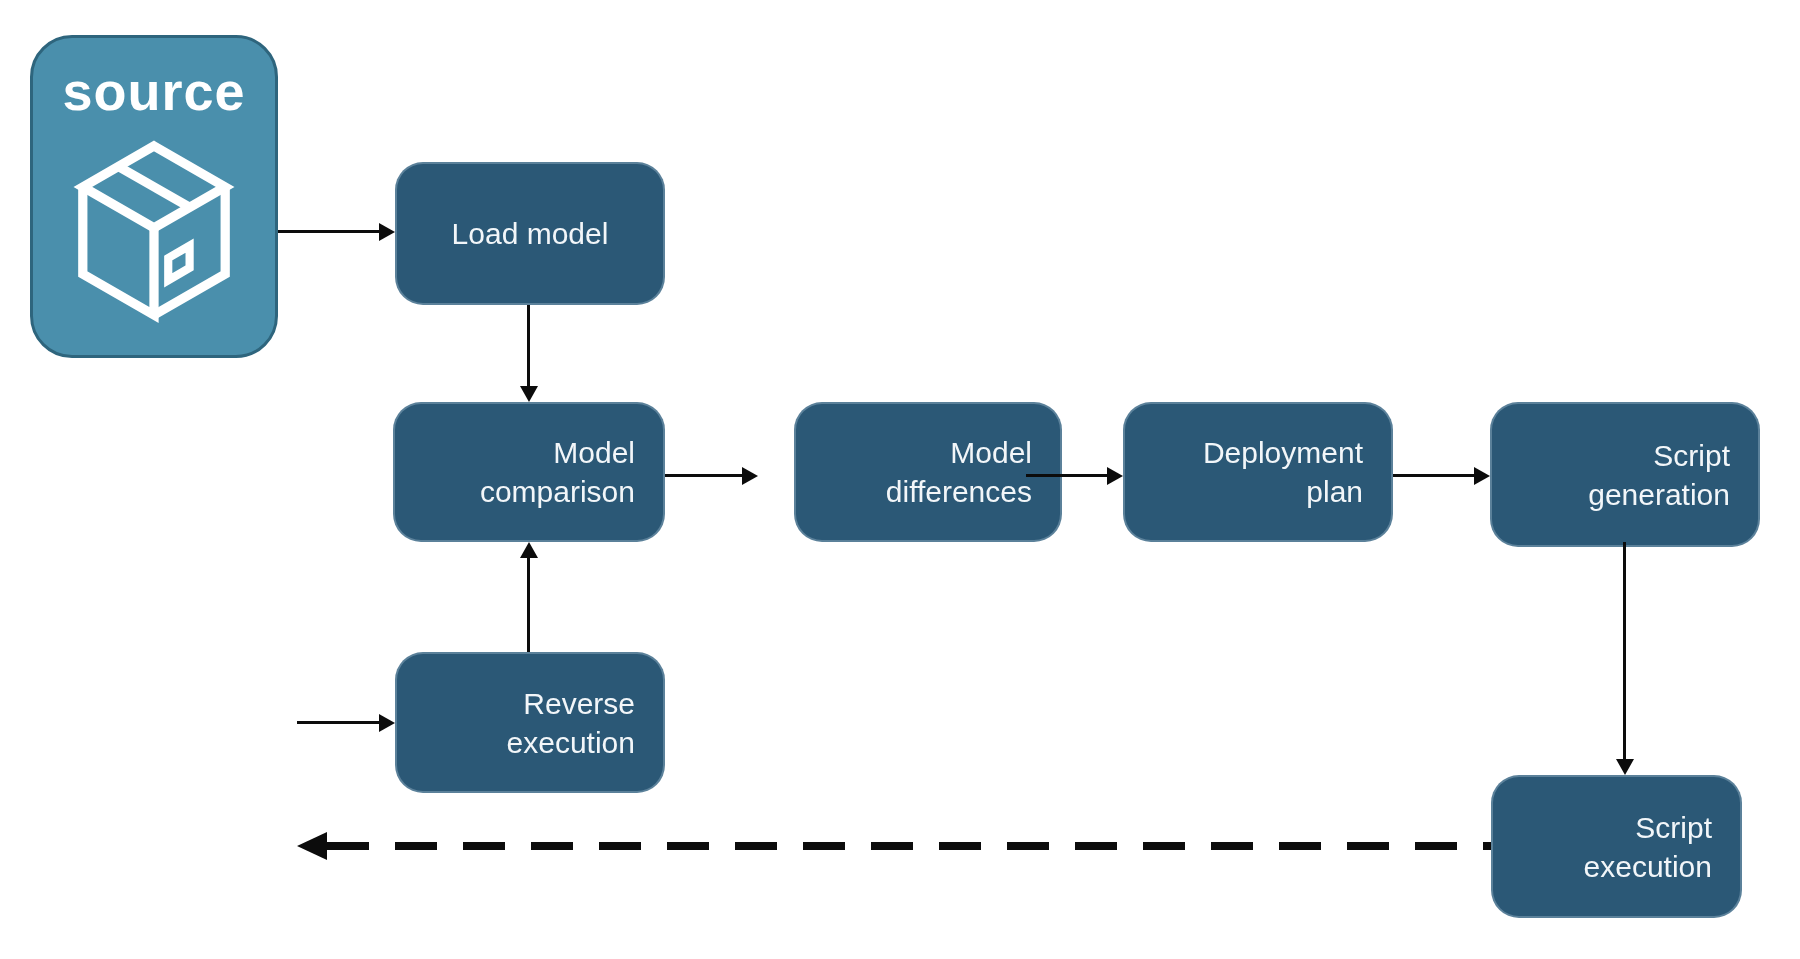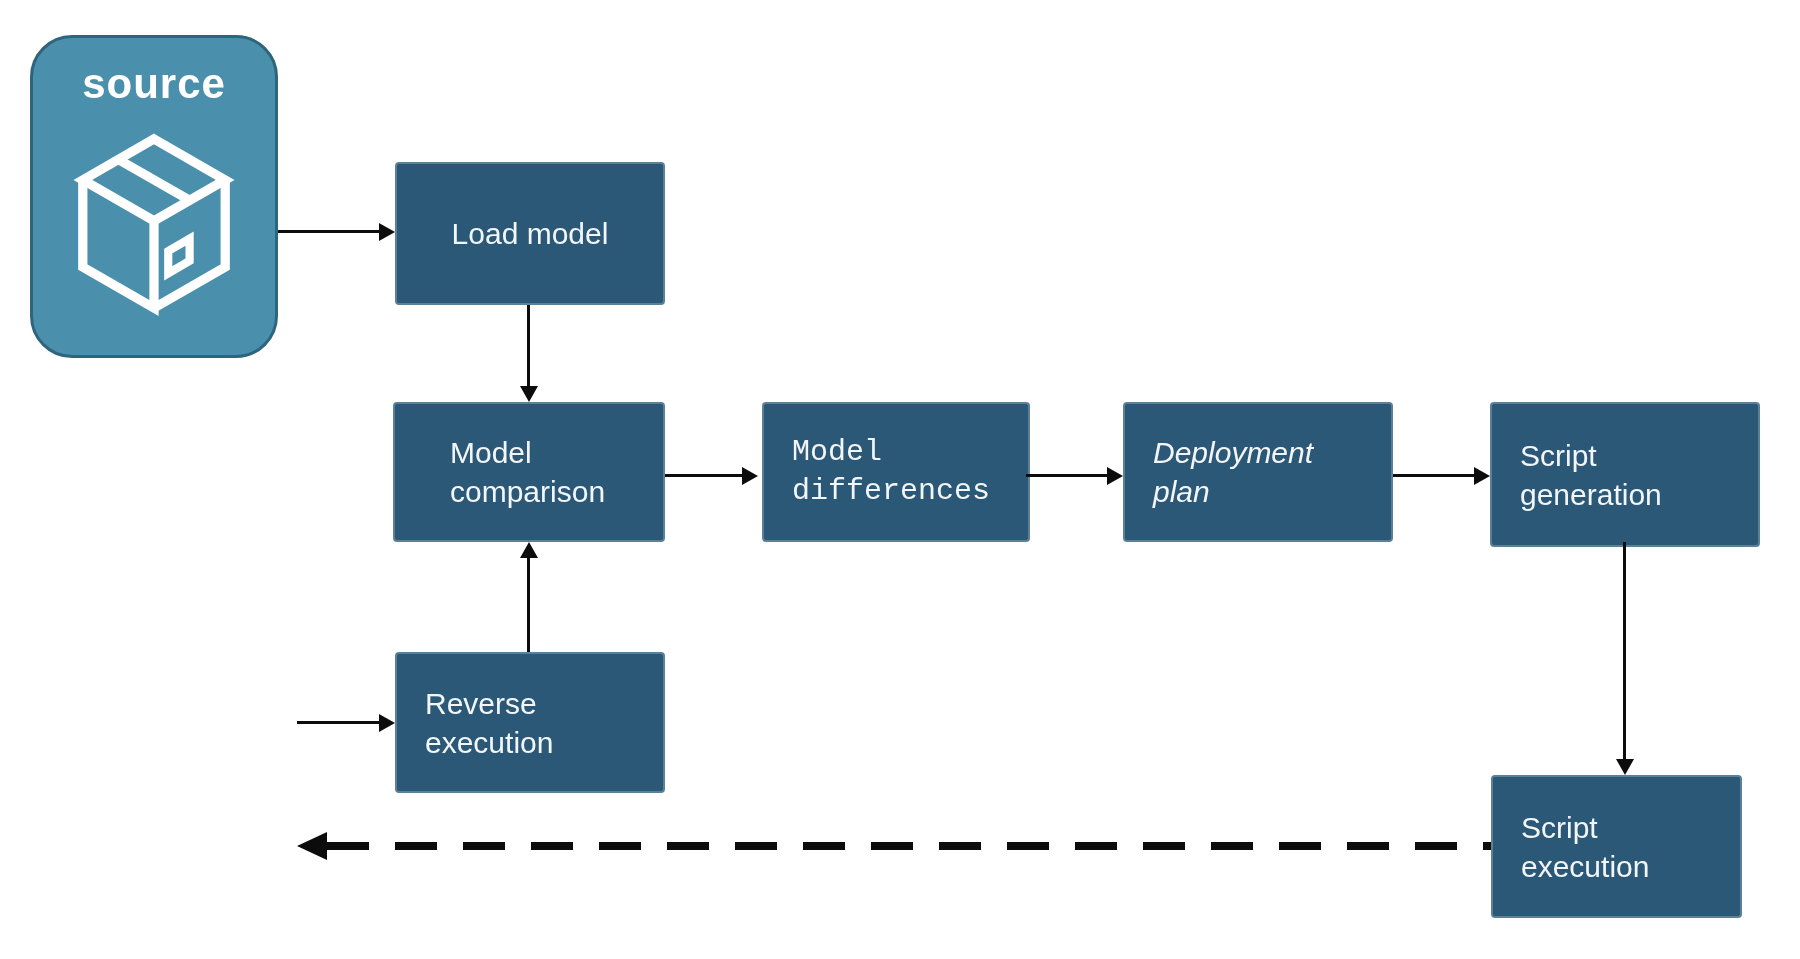--- a/index.html
+++ b/index.html
@@ -19,43 +19,43 @@
     border: 3px solid #2E657D;
     border-radius: 42px;
     box-sizing: border-box;
     display: flex;
     flex-direction: column;
     align-items: center;
   }
   .endpoint .ep-label {
     color: #ffffff;
     font-weight: bold;
-    font-size: 42px;
+    font-size: 54px;
     letter-spacing: 1px;
     margin-top: 22px;
   }
   .endpoint .ep-icon {
     flex: 1;
     display: flex;
     align-items: center;
     justify-content: center;
     width: 100%;
   }
 
   
   .node {
     position: absolute;
     background: #2B5876;
     border: 2px solid rgba(150, 180, 200, 0.45);
-    border-radius: 4px;
+    border-radius: 28px;
     box-sizing: border-box;
     display: flex;
     align-items: center;
     justify-content: center;
-    text-align: left;
+    text-align: right;
   }
   .node .node-label {
     color: #F2F6F9;
     font-size: 30px;
     line-height: 1.3;
     padding: 0 28px;
   }
 
   
   .hline { position: absolute; height: 3px; background: #0c0c0c; }
@@ -112,25 +112,25 @@
 
 
   <div class="node" style="left:395px; top:162px; width:270px; height:143px;">
     <div class="node-label">Load model</div>
   </div>
 
   <div class="node" style="left:393px; top:402px; width:272px; height:140px;padding-left:27px;">
     <div class="node-label">Model comparison</div>
   </div>
 
-  <div class="node" style="left:762px; top:402px; width:268px; height:140px;font-family:Liberation Mono, monospace;">
+  <div class="node" style="left:794px; top:402px; width:268px; height:140px;">
     <div class="node-label">Model differences</div>
   </div>
 
-  <div class="node" style="left:1123px; top:402px; width:270px; height:140px;font-style:italic;">
+  <div class="node" style="left:1123px; top:402px; width:270px; height:140px;">
     <div class="node-label">Deployment plan</div>
   </div>
 
   <div class="node" style="left:1490px; top:402px; width:270px; height:145px;">
     <div class="node-label">Script generation</div>
   </div>
 
   <div class="node" style="left:395px; top:652px; width:270px; height:141px;">
     <div class="node-label">Reverse execution</div>
   </div>

